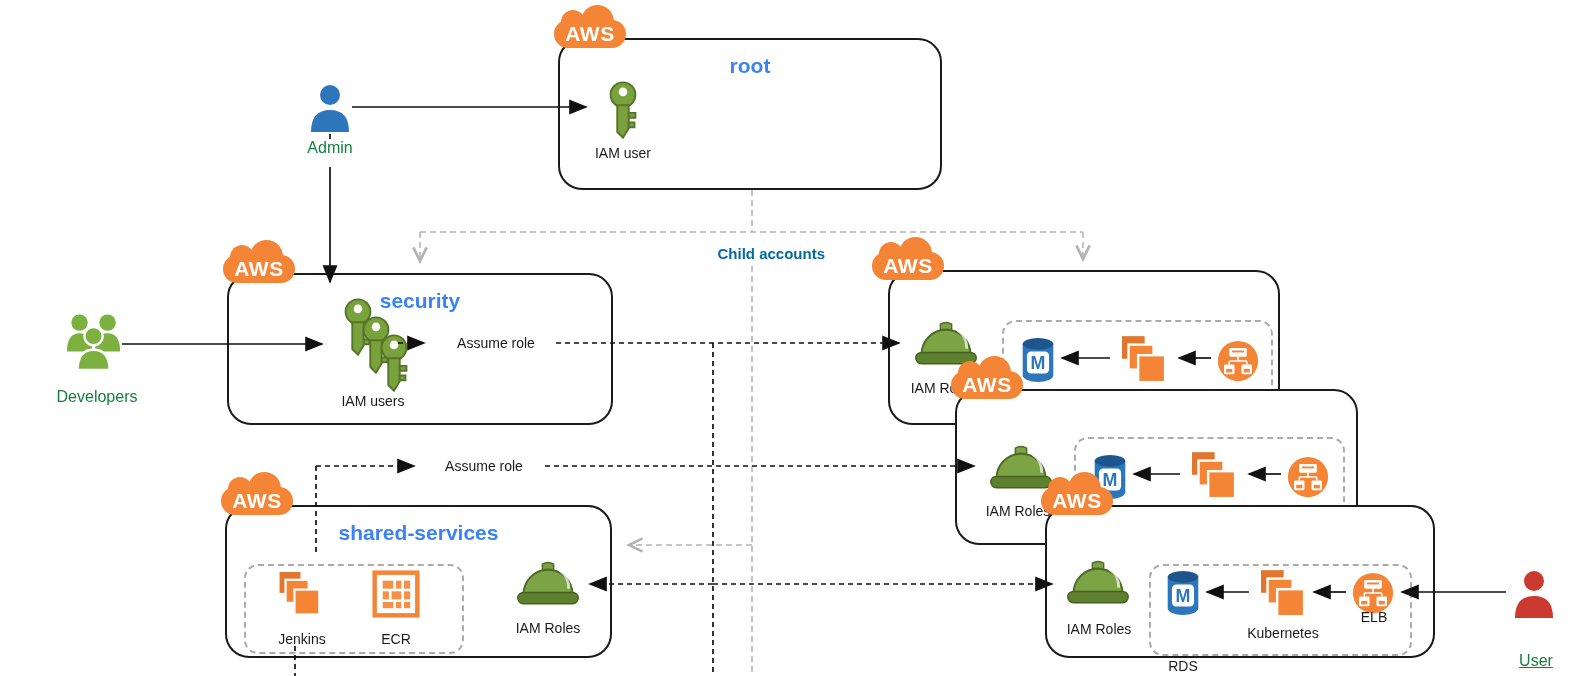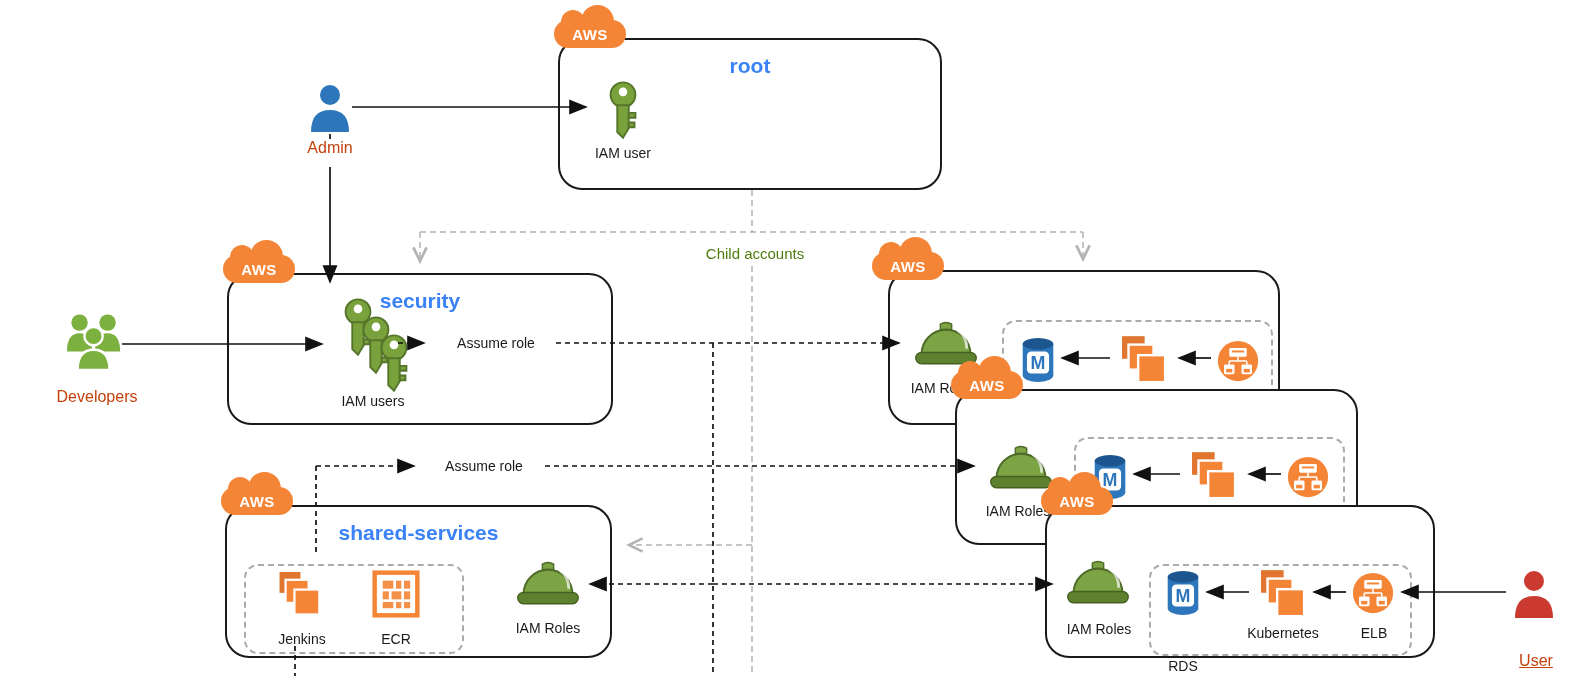--- a/index.html
+++ b/index.html
@@ -8,31 +8,31 @@
   .acct{position:absolute;background:#fff;border:2px solid #1a1a1a;border-radius:24px;box-sizing:border-box;}
   .acct .title{position:absolute;top:14px;left:0;width:100%;text-align:center;
                font-size:21px;font-weight:bold;color:#3b82f6;}
 
   .badge{position:absolute;left:-6px;top:-20px;width:72px;height:28px;background:#F58536;
          border-radius:14px;display:flex;align-items:center;justify-content:center;z-index:3;}
   .badge::before{content:"";position:absolute;left:7px;top:-10px;width:24px;height:24px;
          border-radius:50%;background:#F58536;}
   .badge::after{content:"";position:absolute;left:27px;top:-15px;width:33px;height:33px;
          border-radius:50%;background:#F58536;}
-  .badge span{position:relative;z-index:1;color:#fff;font-weight:bold;font-size:15px;letter-spacing:.5px;}
+  .badge span{position:relative;z-index:1;color:#fff;font-weight:bold;font-size:21px;letter-spacing:.5px;}
 
   .dashbox{position:absolute;border:2px dashed #ababab;border-radius:14px;box-sizing:border-box;}
   .icon{position:absolute;}
   .icon svg{width:100%;height:100%;display:block;overflow:visible;}
   .lbl{position:absolute;font-size:14px;color:#1a1a1a;text-align:center;line-height:1.15;white-space:nowrap;}
-  .actor-lbl{position:absolute;font-size:16px;color:#c2410c;text-align:center;z-index:55;background:#fff;white-space:nowrap;}
+  .actor-lbl{position:absolute;font-size:16px;color:#15803d;text-align:center;z-index:55;background:#fff;white-space:nowrap;}
   .float-lbl{position:absolute;background:#fff;font-size:14px;color:#1a1a1a;text-align:center;
              z-index:60;padding:1px 3px;white-space:nowrap;}
-  .gray-lbl{position:absolute;background:#fff;font-size:15px;color:#4d7c0f;text-align:center;
-             z-index:60;padding:1px 3px;white-space:nowrap;}
+  .gray-lbl{position:absolute;background:#fff;font-size:15px;color:#0369a1;text-align:right;
+             z-index:60;padding:1px 3px;white-space:nowrap;font-weight:bold;}
   #lines{position:absolute;left:0;top:0;width:1576px;height:676px;z-index:50;pointer-events:none;}
 </style>
 </head>
 <body>
 
 <div id="canvas">
 
   <div class="acct" style="left:558px;top:38px;width:384px;height:152px;">
     <div class="badge">
         <span>AWS</span>
@@ -265,21 +265,21 @@
     <circle cx="24" cy="24" r="23" fill="#F58536"></circle>
     <rect x="14" y="9" width="20" height="10" rx="1.5" fill="#fff"></rect>
     <rect x="17" y="12" width="14" height="2.2" fill="#F58536"></rect>
     <path d="M24,19 v5 M14,24 h20 M14,24 v4 M34,24 v4" stroke="#fff" stroke-width="1.8" fill="none"></path>
     <rect x="8" y="28" width="12" height="11" rx="1.5" fill="#fff"></rect>
     <rect x="28" y="28" width="12" height="11" rx="1.5" fill="#fff"></rect>
     <rect x="10.5" y="33" width="7" height="4" fill="#F58536"></rect>
     <rect x="30.5" y="33" width="7" height="4" fill="#F58536"></rect>
   </svg>
       </span>
-    <div class="lbl" style="left:287px;top:118px;width:80px;">ELB</div>
+    <div class="lbl" style="left:287px;top:102px;width:80px;">ELB</div>
   </div>
 
   <span class="icon" style="left:308px;top:84px;width:44px;height:48px;color:#2E76BC;">
       <svg viewBox="0 0 44 48" xmlns="http://www.w3.org/2000/svg">
     <circle cx="22" cy="11" r="10" fill="currentColor"></circle>
     <path d="M3,48 q0,-22 19,-22 q19,0 19,22 z" fill="currentColor"></path>
   </svg>
     </span>
   <div class="actor-lbl" style="left:290px;top:139px;width:80px;">Admin</div>
 

